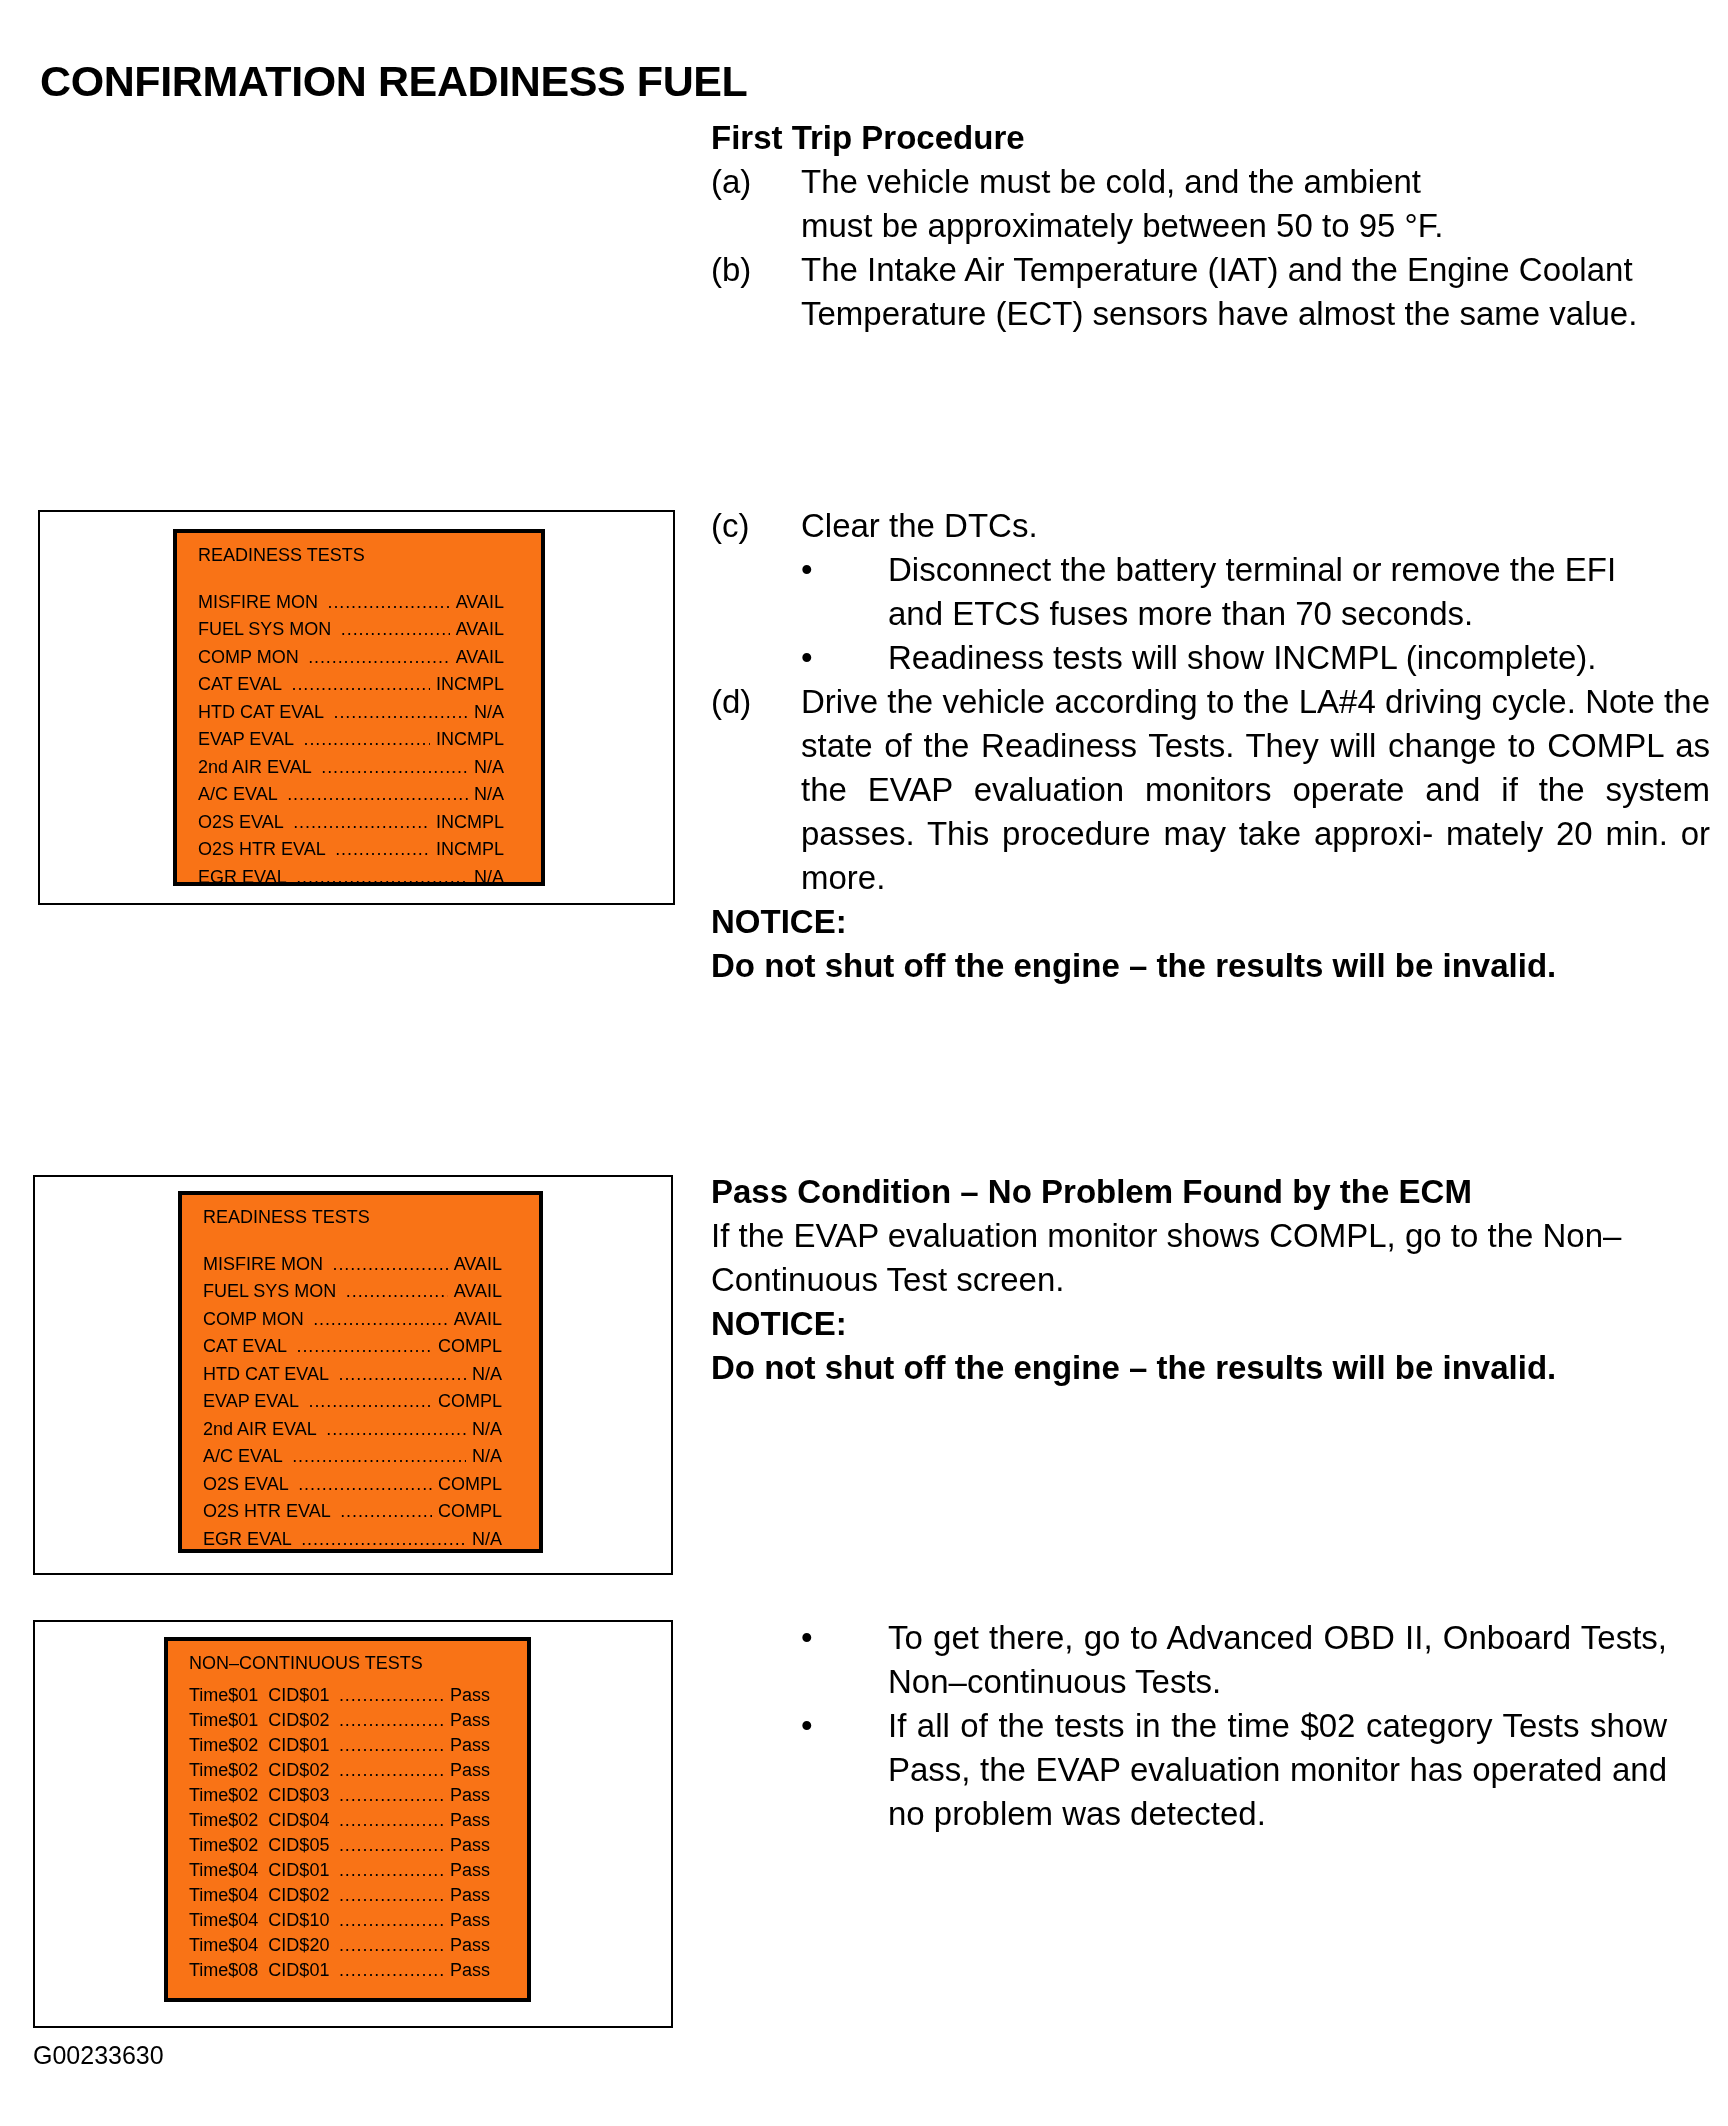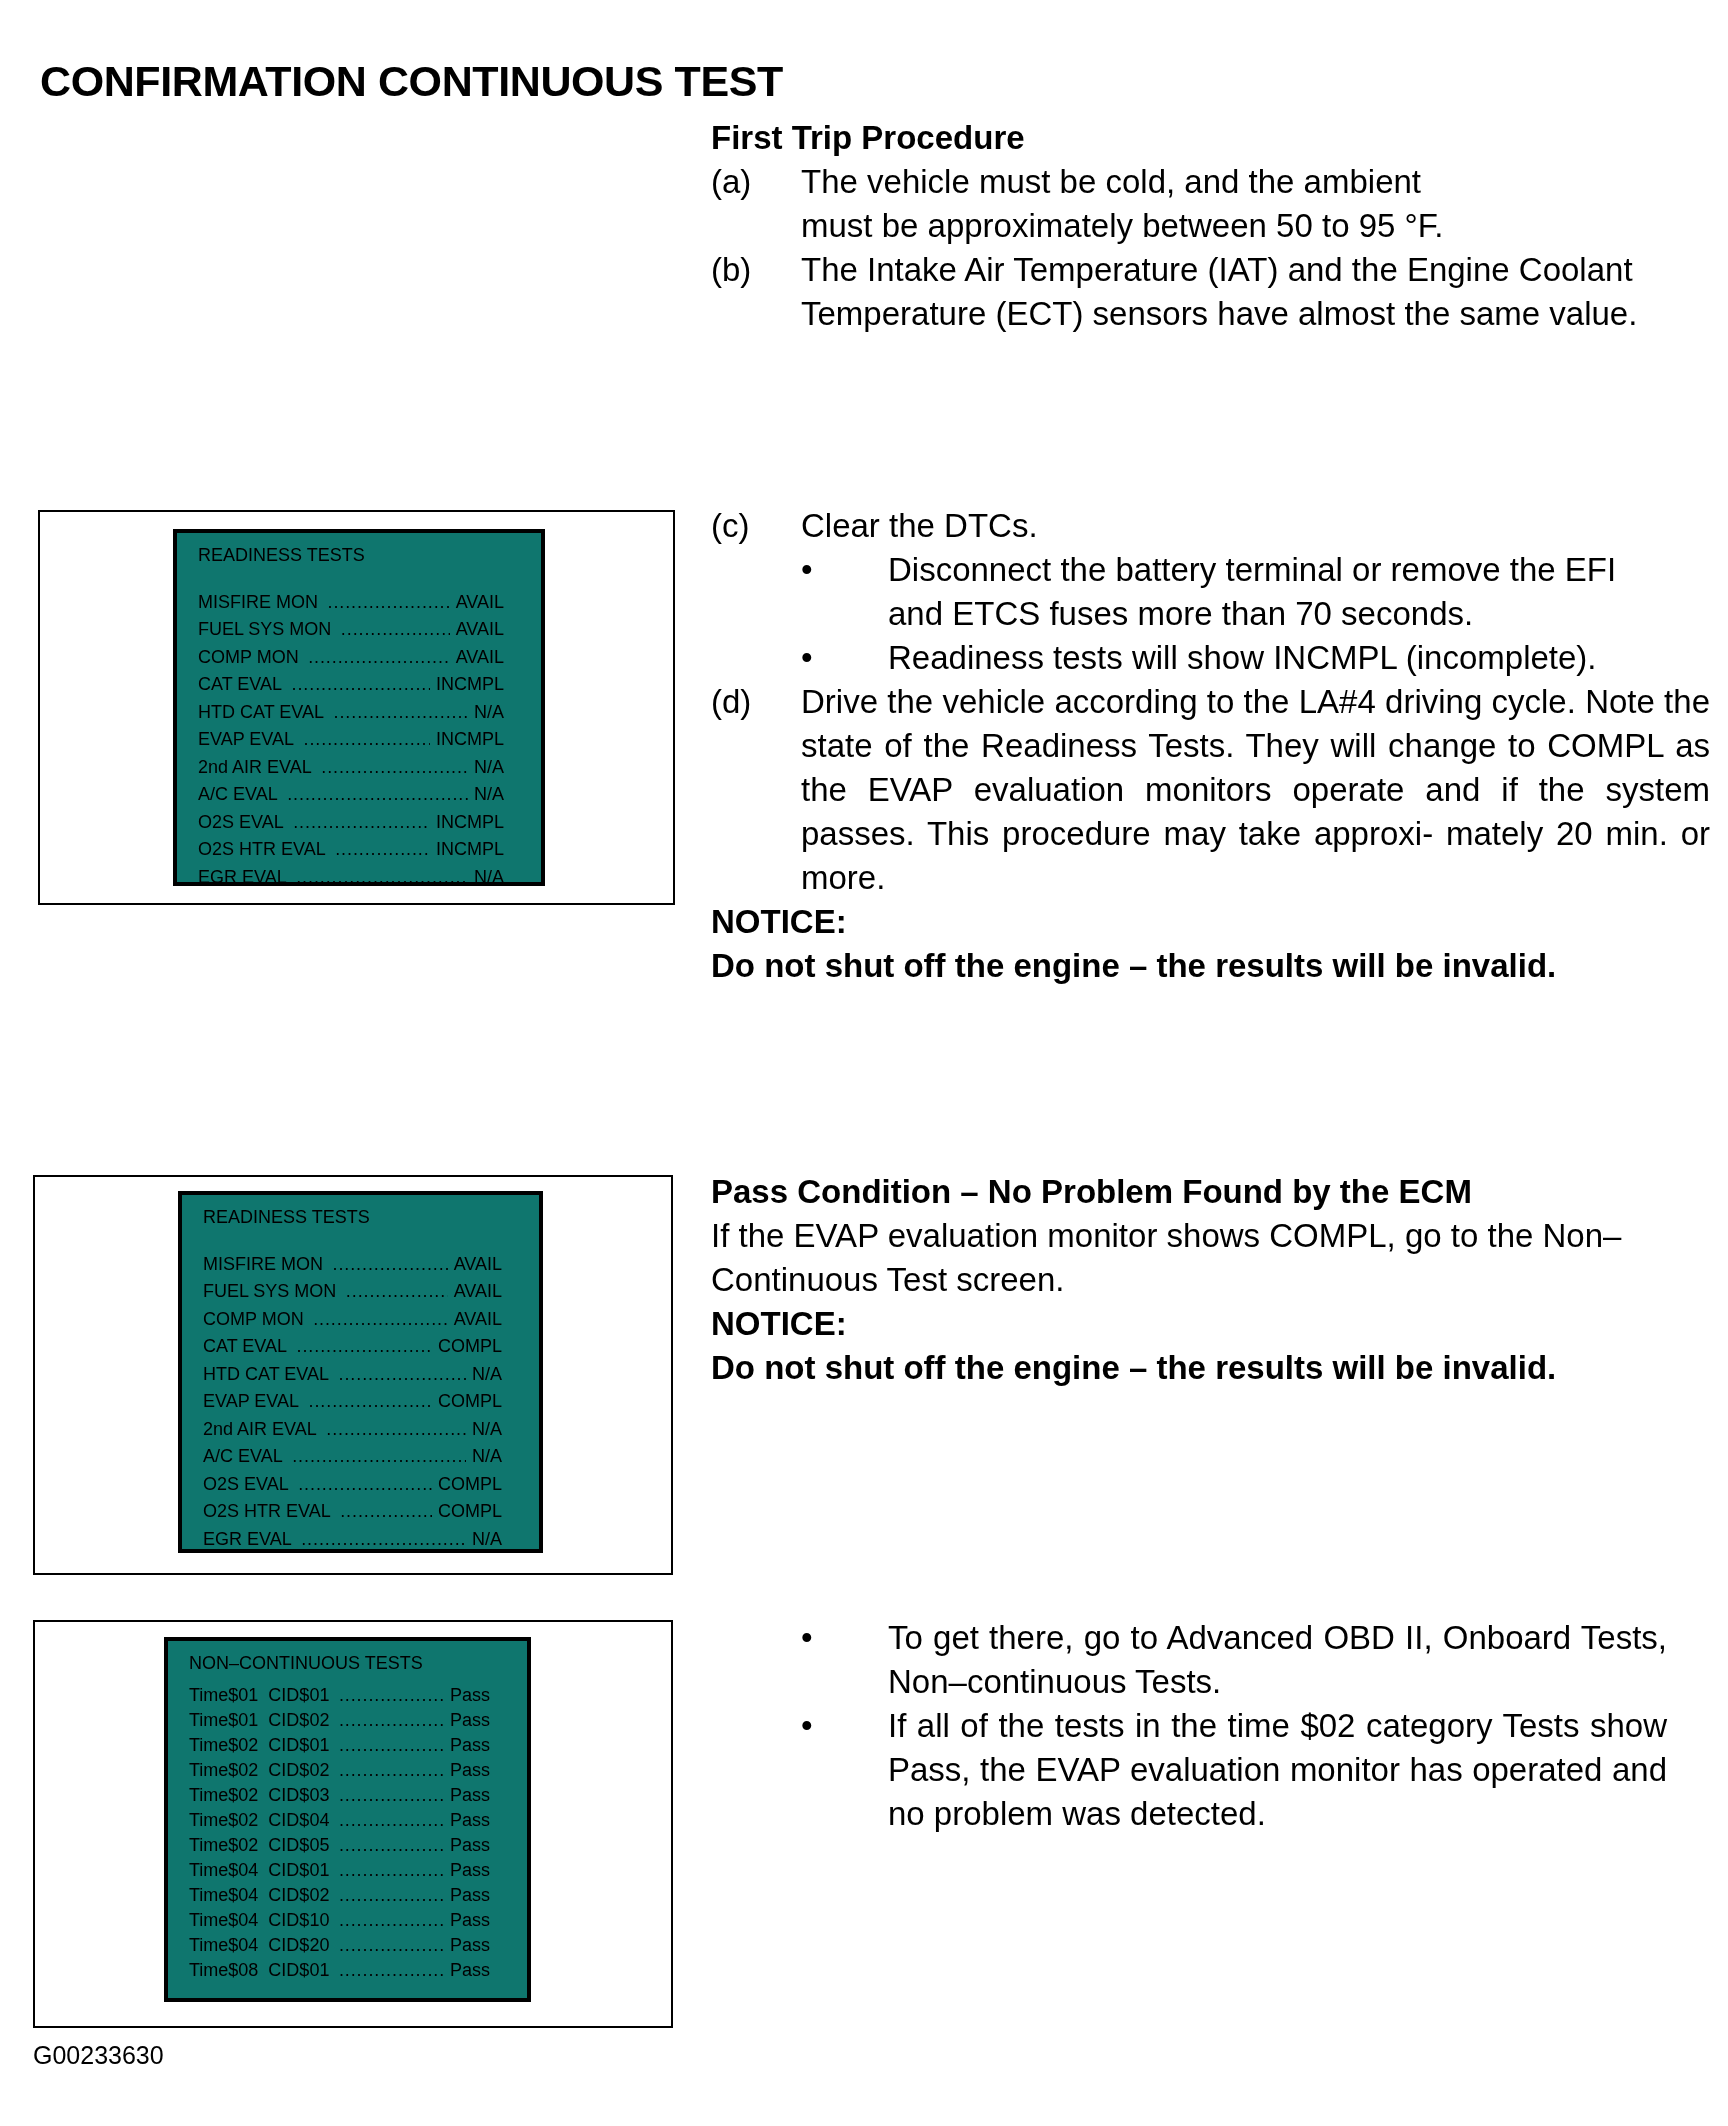--- a/index.html
+++ b/index.html
@@ -10,37 +10,37 @@
   .col { left:711px; width:999px; font-size:33px; line-height:44px; }
   .h-bold { font-weight:bold; }
   .item { display:flex; }
   .item .lbl { width:90px; flex:none; }
   .item .txt { flex:1; }
   .bullet { display:flex; padding-left:90px; }
   .bullet .dot { width:87px; flex:none; padding-left:0; }
   .bullet .txt { flex:1; }
   .justify { text-align:justify; }
   .outer { border:2.6px solid #000; box-sizing:border-box; background:#fff; }
-  .inner { border:4.3px solid #000; box-sizing:border-box; background:#0f766e;
+  .inner { border:4.3px solid #000; box-sizing:border-box; background:#f97316;
            font-size:18px; padding:12px 0 0 21px; }
   .inner .ihead { margin-bottom:22.6px; }
   .row { display:flex; white-space:nowrap; overflow:hidden;gap:6px; }
   .row .k { flex:none; }
   .row .dots { flex:1; overflow:hidden; letter-spacing:0.9px; padding:0 3.5px; }
   .row .dots::before { content:"..............................................................................."; }
   .row .v { flex:none; padding-right:37px; }
   .rt .row { height:27.5px; line-height:27.5px; }
   .nc .row { height:25px; line-height:25px; }
   .nc .ihead { margin-bottom:8.7px; }
   .caption { left:33px; top:2041px; font-size:25px; }
 </style>
 </head>
 <body>
 
-<div class="abs title">CONFIRMATION CONTINUOUS TEST</div>
+<div class="abs title">CONFIRMATION READINESS FUEL</div>
 
 <div class="abs col" style="top:116px;">
   <div class="h-bold">First Trip Procedure</div>
   <div class="item">
     <span class="lbl">(a)</span>
     <span class="txt">
       <div>The vehicle must be cold, and the ambient</div>
       <div>must be approximately between 50 to 95 °F.</div>
     </span>
   </div>

